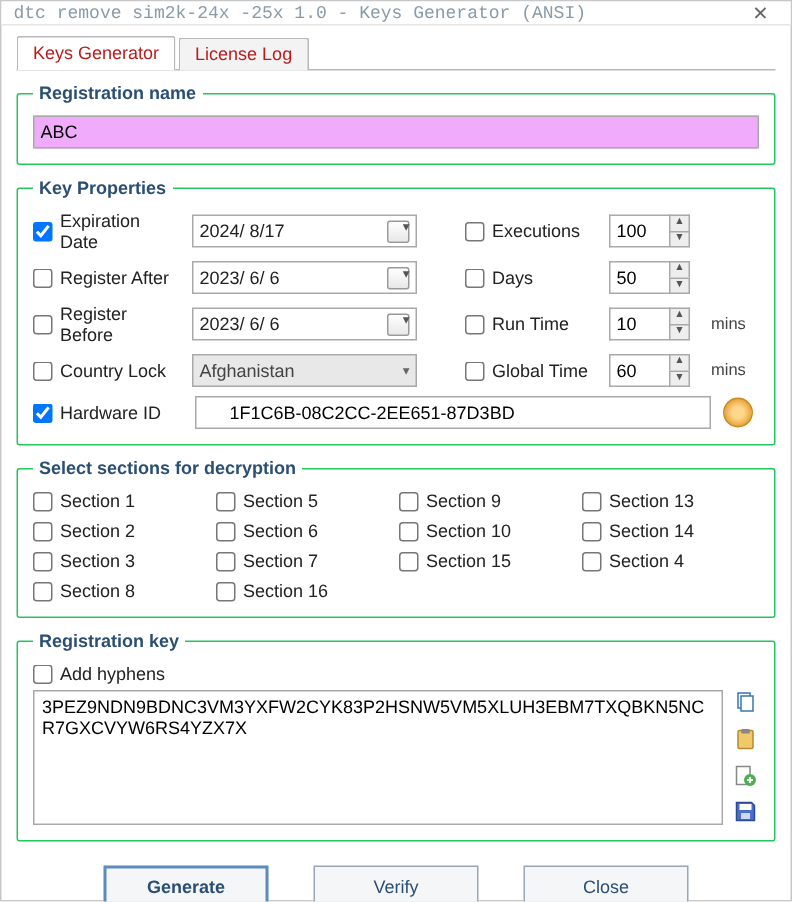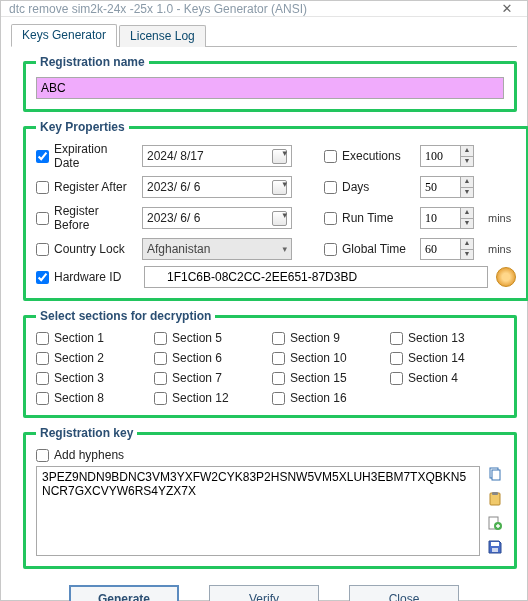--- a/index.html
+++ b/index.html
@@ -23,21 +23,21 @@
   }
   .titlebar {
     height: 24px;
     display: flex;
     align-items: center;
     padding: 0 6px 0 8px;
     background: #fff;
     border-bottom: 1px solid #e5e5e5;
     color: #8a9aa8;
   }
-  .titlebar .title-text { flex: 1; }
+  .titlebar .title-text { flex: 1; font-family: Liberation Mono, monospace; }
   .titlebar .close {
     width: 28px;
     text-align: center;
     font-size: 13px;
     color: #666;
     cursor: default;
   }
   .client {
     flex: 1;
     padding: 8px 10px 10px 10px;
@@ -54,30 +54,30 @@
   }
   .tab {
     padding: 3px 10px 4px 10px;
     border: 1px solid #b8b8b8;
     border-bottom: none;
     background: #f3f3f3;
     margin-right: 2px;
     position: relative;
     top: 1px;
     border-radius: 2px 2px 0 0;
-    color: #0c4a6e;
+    color: #b91c1c;
   }
   .tab.active {
     background: #fff;
     border-bottom: 1px solid #fff;
   }
   fieldset {
-    border: 3px solid #22c55e;
+    border: 1px solid #22c55e;
     border-radius: 2px;
-    margin: 0 0 8px 12px;
+    margin: 0 0 8px 0;
     padding: 8px 10px 10px 10px;
   }
   legend {
     padding: 0 4px;
     font-weight: 600;
     color: #2b4f73;
   }
   
   .txt {
     width: 100%;
@@ -120,21 +120,21 @@
   }
   .date .cal::after{
     content:"▾"; position:absolute; right:-1px; top:-2px; font-size:9px; color:#555;
   }
   .combo {
     background: #e8e8e8;
     color: #444;
   }
   .combo .dd { font-size: 9px; color: #666; }
   .spin {
-    display:flex; height:22px;font-family:Liberation Serif, serif;
+    display:flex; height:22px;
   }
   .spin input{
     width:40px; border:1px solid #a9a9a9; border-right:none; font:inherit; padding:2px 4px;
   }
   .spin .btns{
     display:flex; flex-direction:column; width:14px;
   }
   .spin .sb{
     flex:1; border:1px solid #a9a9a9; background:#eee; font-size:7px; line-height:8px; text-align:center; color:#555;
   }
@@ -359,24 +359,20 @@
             <span>Section 15</span>
           </label>
 
         <label class="chk">
             <input type="checkbox" style="">
             <span>Section 4</span>
           </label>
         <label class="chk">
             <input type="checkbox" style="">
             <span>Section 8</span>
-          </label>
-        <label class="chk">
-            <input type="checkbox" style="">
-            <span>Section 12</span>
           </label>
         <label class="chk">
             <input type="checkbox" style="">
             <span>Section 16</span>
           </label>
       </div>
     </fieldset>
 
     <fieldset>
       <legend>Registration key</legend>

